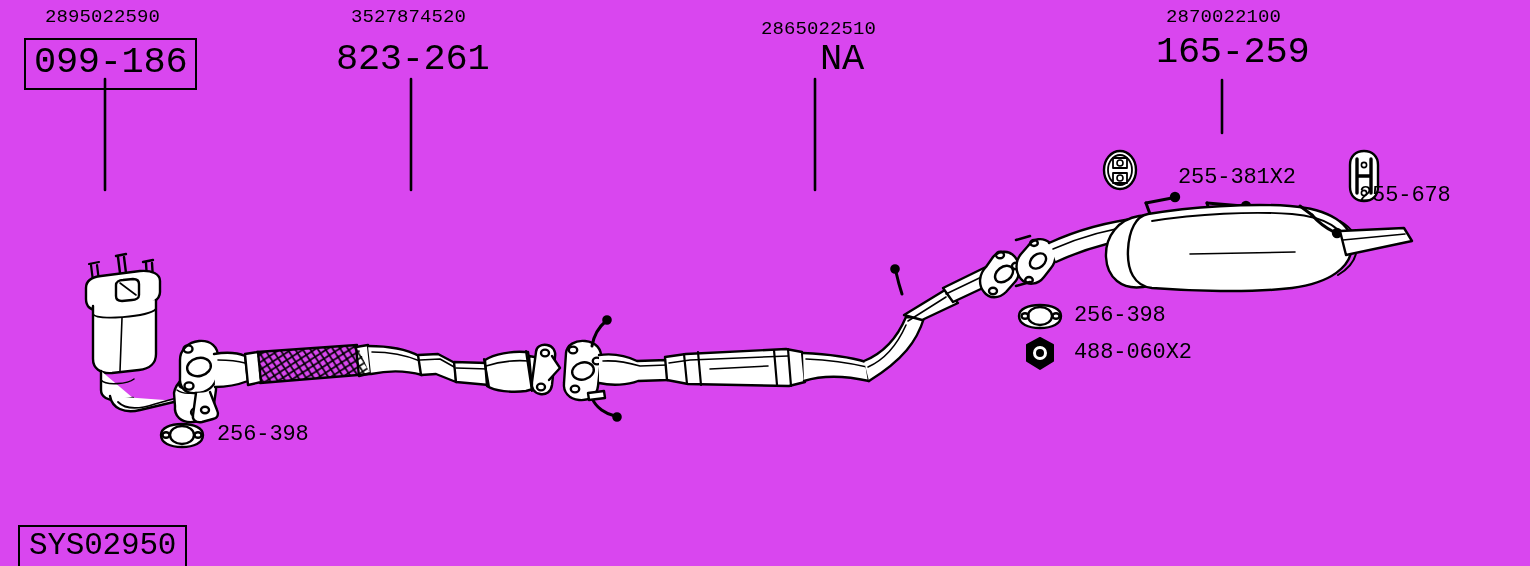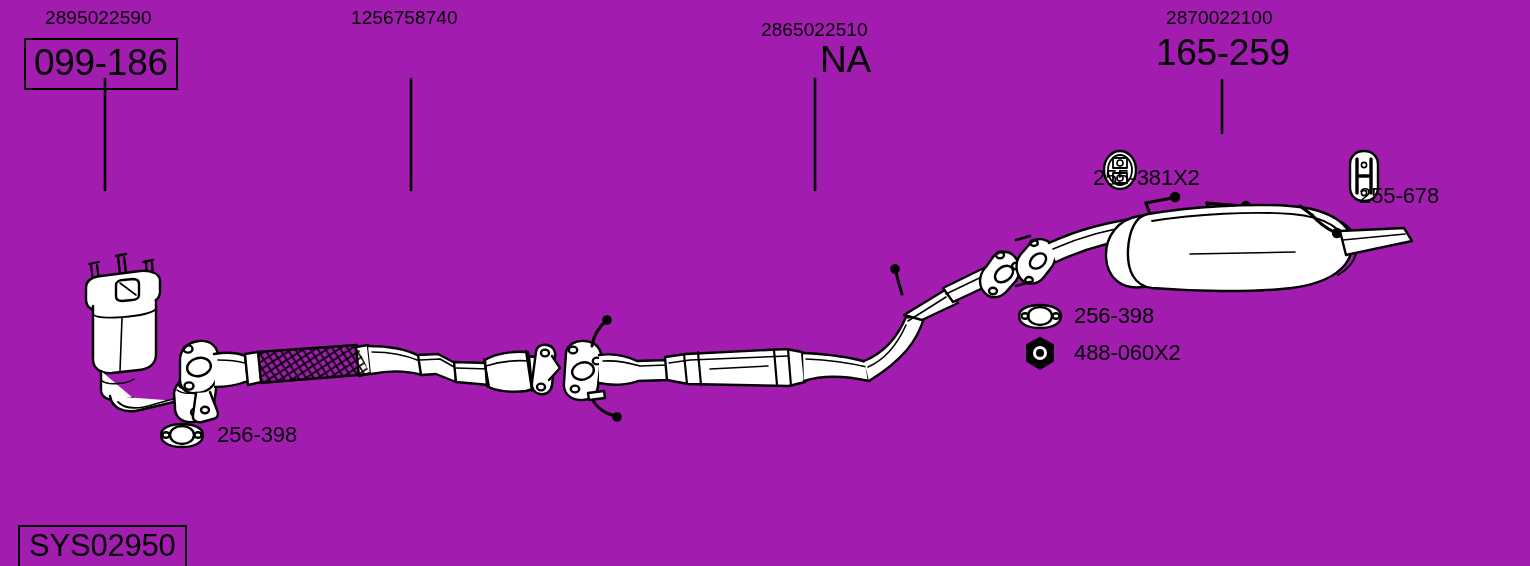--- a/index.html
+++ b/index.html
@@ -8,22 +8,23 @@
     background: #ffffff;
   }
   body {
     font-family: "Liberation Sans", sans-serif;
     color: #000000;
   }
   #diagram-root {
     position: relative;
     width: 1530px;
     height: 566px;
-    background: #a21caf;
+    background: #d946ef;
     overflow: hidden;
+    font-family: Liberation Mono, monospace;
   }
   #svg-layer {
     position: absolute;
     left: 0;
     top: 0;
     width: 1530px;
     height: 566px;
   }
   .txt {
     position: absolute;
@@ -288,31 +289,32 @@
         <circle cx="1364" cy="165" r="2.6" stroke-width="1.6"></circle>
         <circle cx="1364" cy="193" r="2.6" stroke-width="1.6"></circle>
       </g>
 
     </g>
   </svg>
 
   <div class="txt oem-code" style="left:45px; top:8px;">2895022590</div>
   <div class="txt part-ref boxed" style="left:24px; top:38px;">099-186</div>
 
-  <div class="txt oem-code" style="left:351px; top:8px;">1256758740</div>
+  <div class="txt oem-code" style="left:351px; top:8px;">3527874520</div>
+  <div class="txt part-ref" style="left:336px; top:41px;">823-261</div>
 
   <div class="txt oem-code" style="left:761px; top:20px;">2865022510</div>
   <div class="txt part-ref" style="left:789px; top:41px;margin-left:31px;">NA</div>
 
   <div class="txt oem-code" style="left:1166px; top:8px;">2870022100</div>
   <div class="txt part-ref" style="left:1156px; top:34px;">165-259</div>
 
   <div class="txt small-ref" style="left:217px; top:424px;">256-398</div>
 
-  <div class="txt small-ref" style="left:1093px; top:167px;">255-381X2</div>
+  <div class="txt small-ref" style="left:1178px; top:167px;">255-381X2</div>
 
   <div class="txt small-ref" style="left:1359px; top:185px;">255-678</div>
 
   <div class="txt small-ref" style="left:1074px; top:305px;">256-398</div>
 
   <div class="txt small-ref" style="left:1074px; top:342px;">488-060X2</div>
 
   <div class="txt sys-code" style="left:18px; top:525px;">SYS02950</div>
 
 </div>

